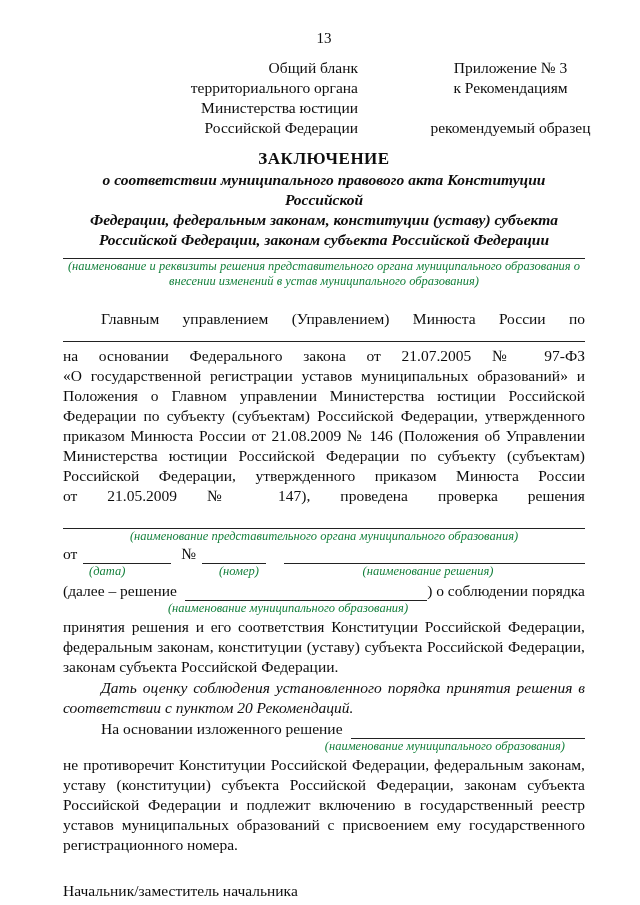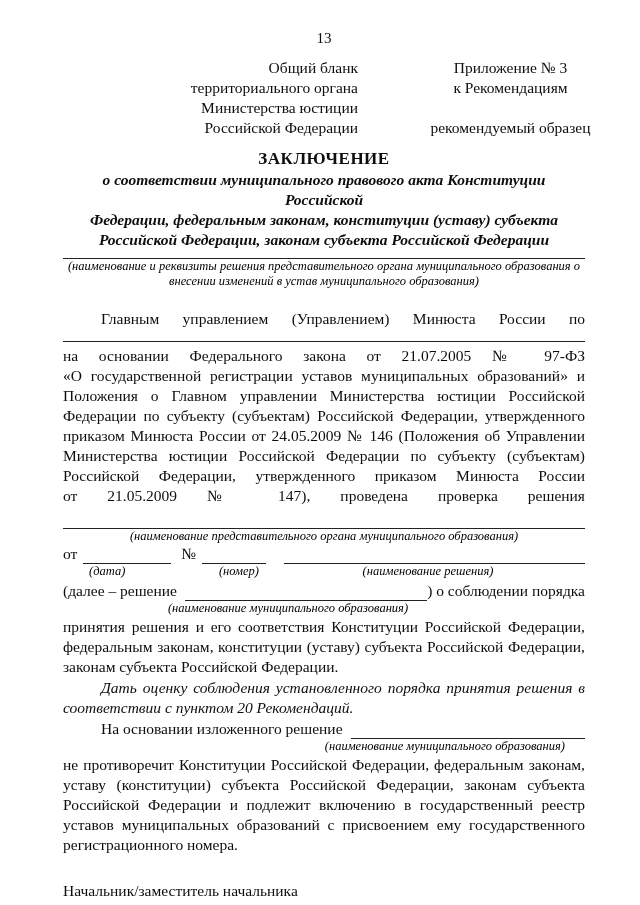--- a/index.html
+++ b/index.html
@@ -17,21 +17,21 @@
   .header-right{width:185px;text-align:center;margin-right:-18px;}
   .header-right .note{margin-top:20px;}
 
   .doc-title{margin-top:10px;text-align:center;font-weight:bold;font-size:17px;line-height:22px;letter-spacing:.5px;}
   .subtitle{font-style:italic;}
   .subtitle div{text-align:center;font-weight:bold;}
 
   .fill-line{border-bottom:1.6px solid #222;}
   .subtitle-line{height:8px;}
 
-  .caption{font-style:italic;font-size:12.5px;line-height:15px;color:#000000;}
+  .caption{font-style:italic;font-size:12.5px;line-height:15px;color:#15803d;}
   .caption.center div, .caption.center{text-align:center;}
 
   .jl div{text-align:justify;text-align-last:justify;}
   .jl.last-left div:last-child{text-align:justify;text-align-last:left;}
   .jl.indent div:first-child{text-indent:38px;}
   .italic{font-style:italic;}
 
   .intro{margin-top:20px;}
   .authority-line{height:12px;margin-bottom:4px;}
   .org-line{height:14px;margin-top:8px;}
@@ -103,21 +103,21 @@
   <div class="jl indent intro">
       <div>Главным управлением (Управлением) Минюста России по</div>
     </div>
   <div class="fill-line authority-line"></div>
 
   <div class="jl">
       <div>на основании Федерального закона от 21.07.2005 № 97-ФЗ</div>
       <div>«О государственной регистрации уставов муниципальных образований» и</div>
       <div>Положения о Главном управлении Министерства юстиции Российской</div>
       <div>Федерации по субъекту (субъектам) Российской Федерации, утвержденного</div>
-      <div>приказом Минюста России от 24.05.2009 № 146 (Положения об Управлении</div>
+      <div>приказом Минюста России от 21.08.2009 № 146 (Положения об Управлении</div>
       <div>Министерства юстиции Российской Федерации по субъекту (субъектам)</div>
       <div>Российской Федерации, утвержденного приказом Минюста России</div>
       <div>от 21.05.2009 № 147), проведена проверка решения</div>
     </div>
 
   <div class="fill-line org-line"></div>
   <div class="caption center">(наименование представительного органа муниципального образования)</div>
 
   <div class="field-row">
     <span>от</span>

